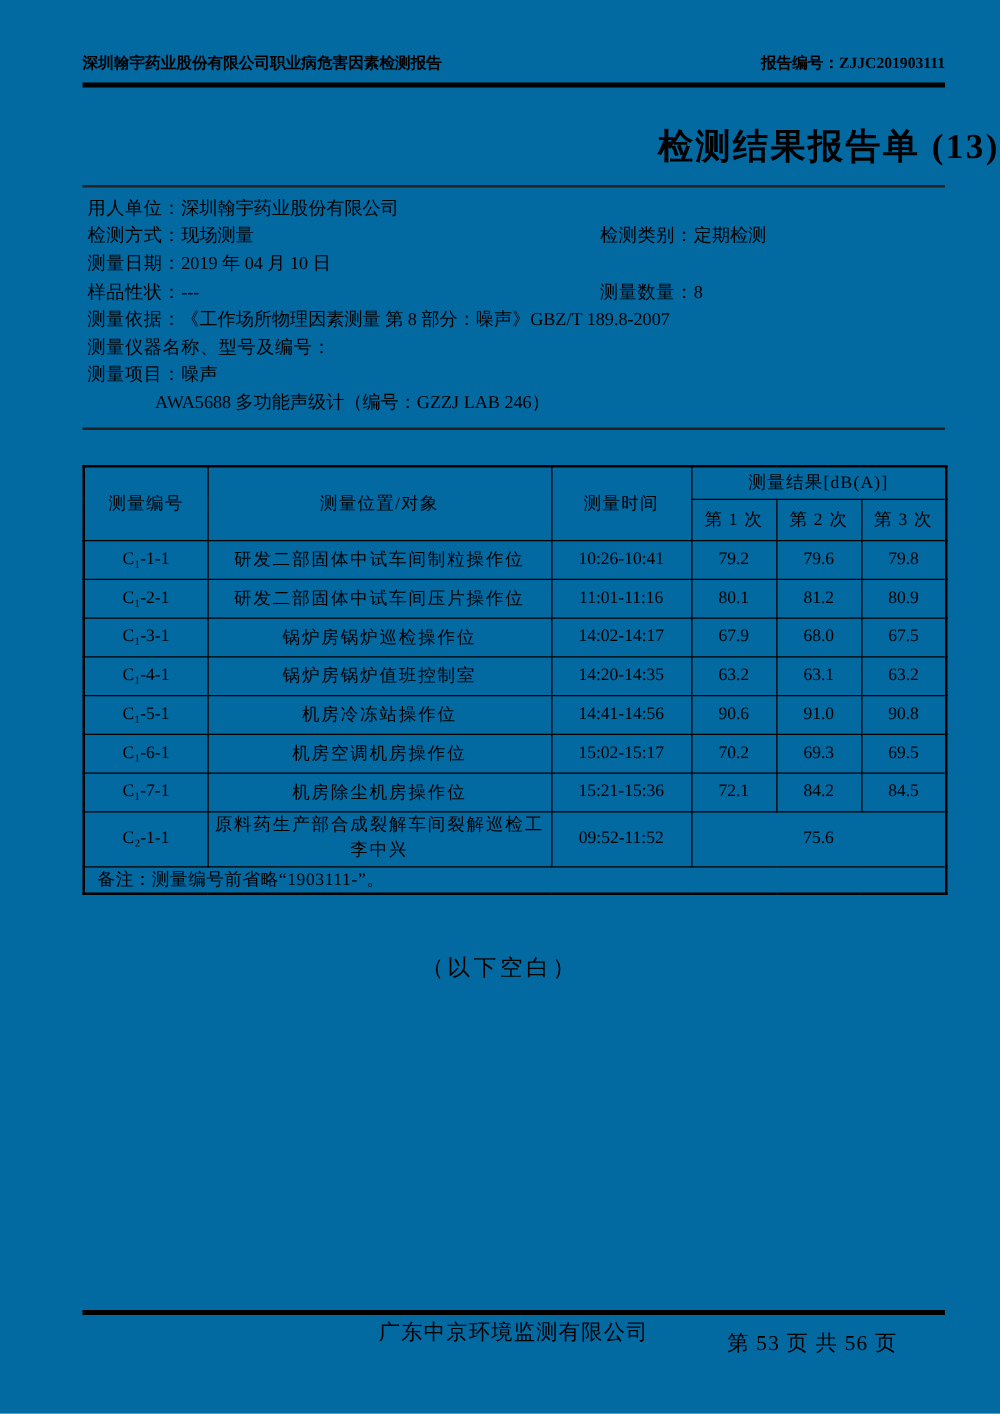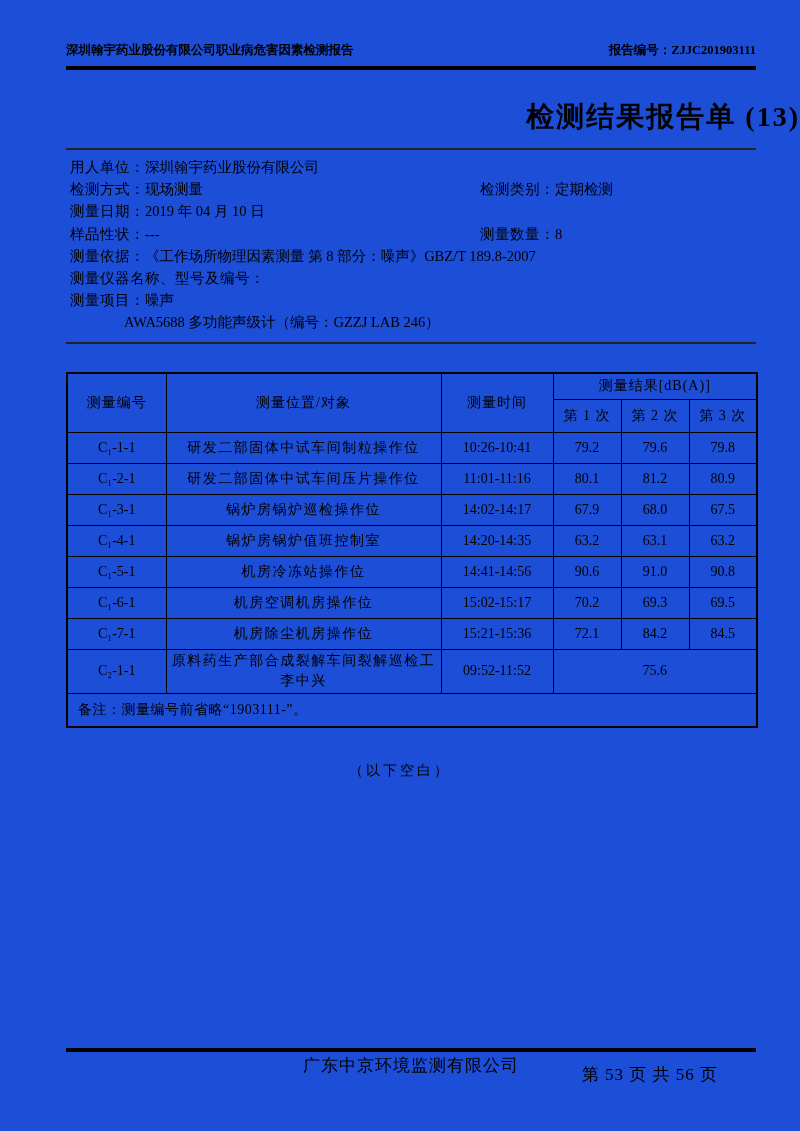--- a/index.html
+++ b/index.html
@@ -1,18 +1,18 @@
 <!DOCTYPE html>
 <html><head>
 <meta charset="utf-8">
 <style>
   html,body{margin:0;padding:0;background:#e8e8e8;}
   .page{
     width:800px;height:1131px;position:relative;margin:0 auto;
-    background:#1d4ed8;color:#000;
+    background:#0369a1;color:#000;
     font-family:"Liberation Serif","DejaVu Serif",serif;
     overflow:hidden;box-sizing:border-box;
   }
   
   .doc-header{
     position:absolute;left:66px;top:42px;width:690px;
     display:flex;justify-content:space-between;align-items:flex-end;
     font-size:12.5px;font-weight:bold;
     padding-bottom:7px;border-bottom:4px solid #000;
   }
@@ -42,26 +42,26 @@
     border:1px solid #000;text-align:center;vertical-align:middle;
     font-weight:normal;padding:1px 4px;box-sizing:border-box;
   }
   .result-table thead th{letter-spacing:1px;}
   .result-table thead tr.head-main th{height:26px;}
   .result-table thead tr.head-sub th{height:33px;}
   .result-table tbody td{height:31px;}
   .result-table tbody tr.tall td{height:44px;line-height:20px;}
   .result-table td.loc{letter-spacing:1.5px;}
   .result-table tfoot td.remark{
-    text-align:left;height:34px;padding-left:10px;letter-spacing:0.5px;
+    text-align:left;height:22px;padding-left:10px;letter-spacing:0.5px;
   }
   
   .blank-note{
     position:absolute;left:0;top:762px;width:100%;
-    text-align:center;font-size:14px;letter-spacing:3px;
+    text-align:center;font-size:18px;letter-spacing:3px;
   }
   
   .doc-footer{
     position:absolute;left:66px;top:1048px;width:690px;
     border-top:4px solid #000;padding-top:2px;
     font-size:17px;
   }
   .footer-company{display:block;text-align:center;letter-spacing:1px;}
   .footer-page{position:absolute;right:38px;top:11px;letter-spacing:1px;}
 </style>

